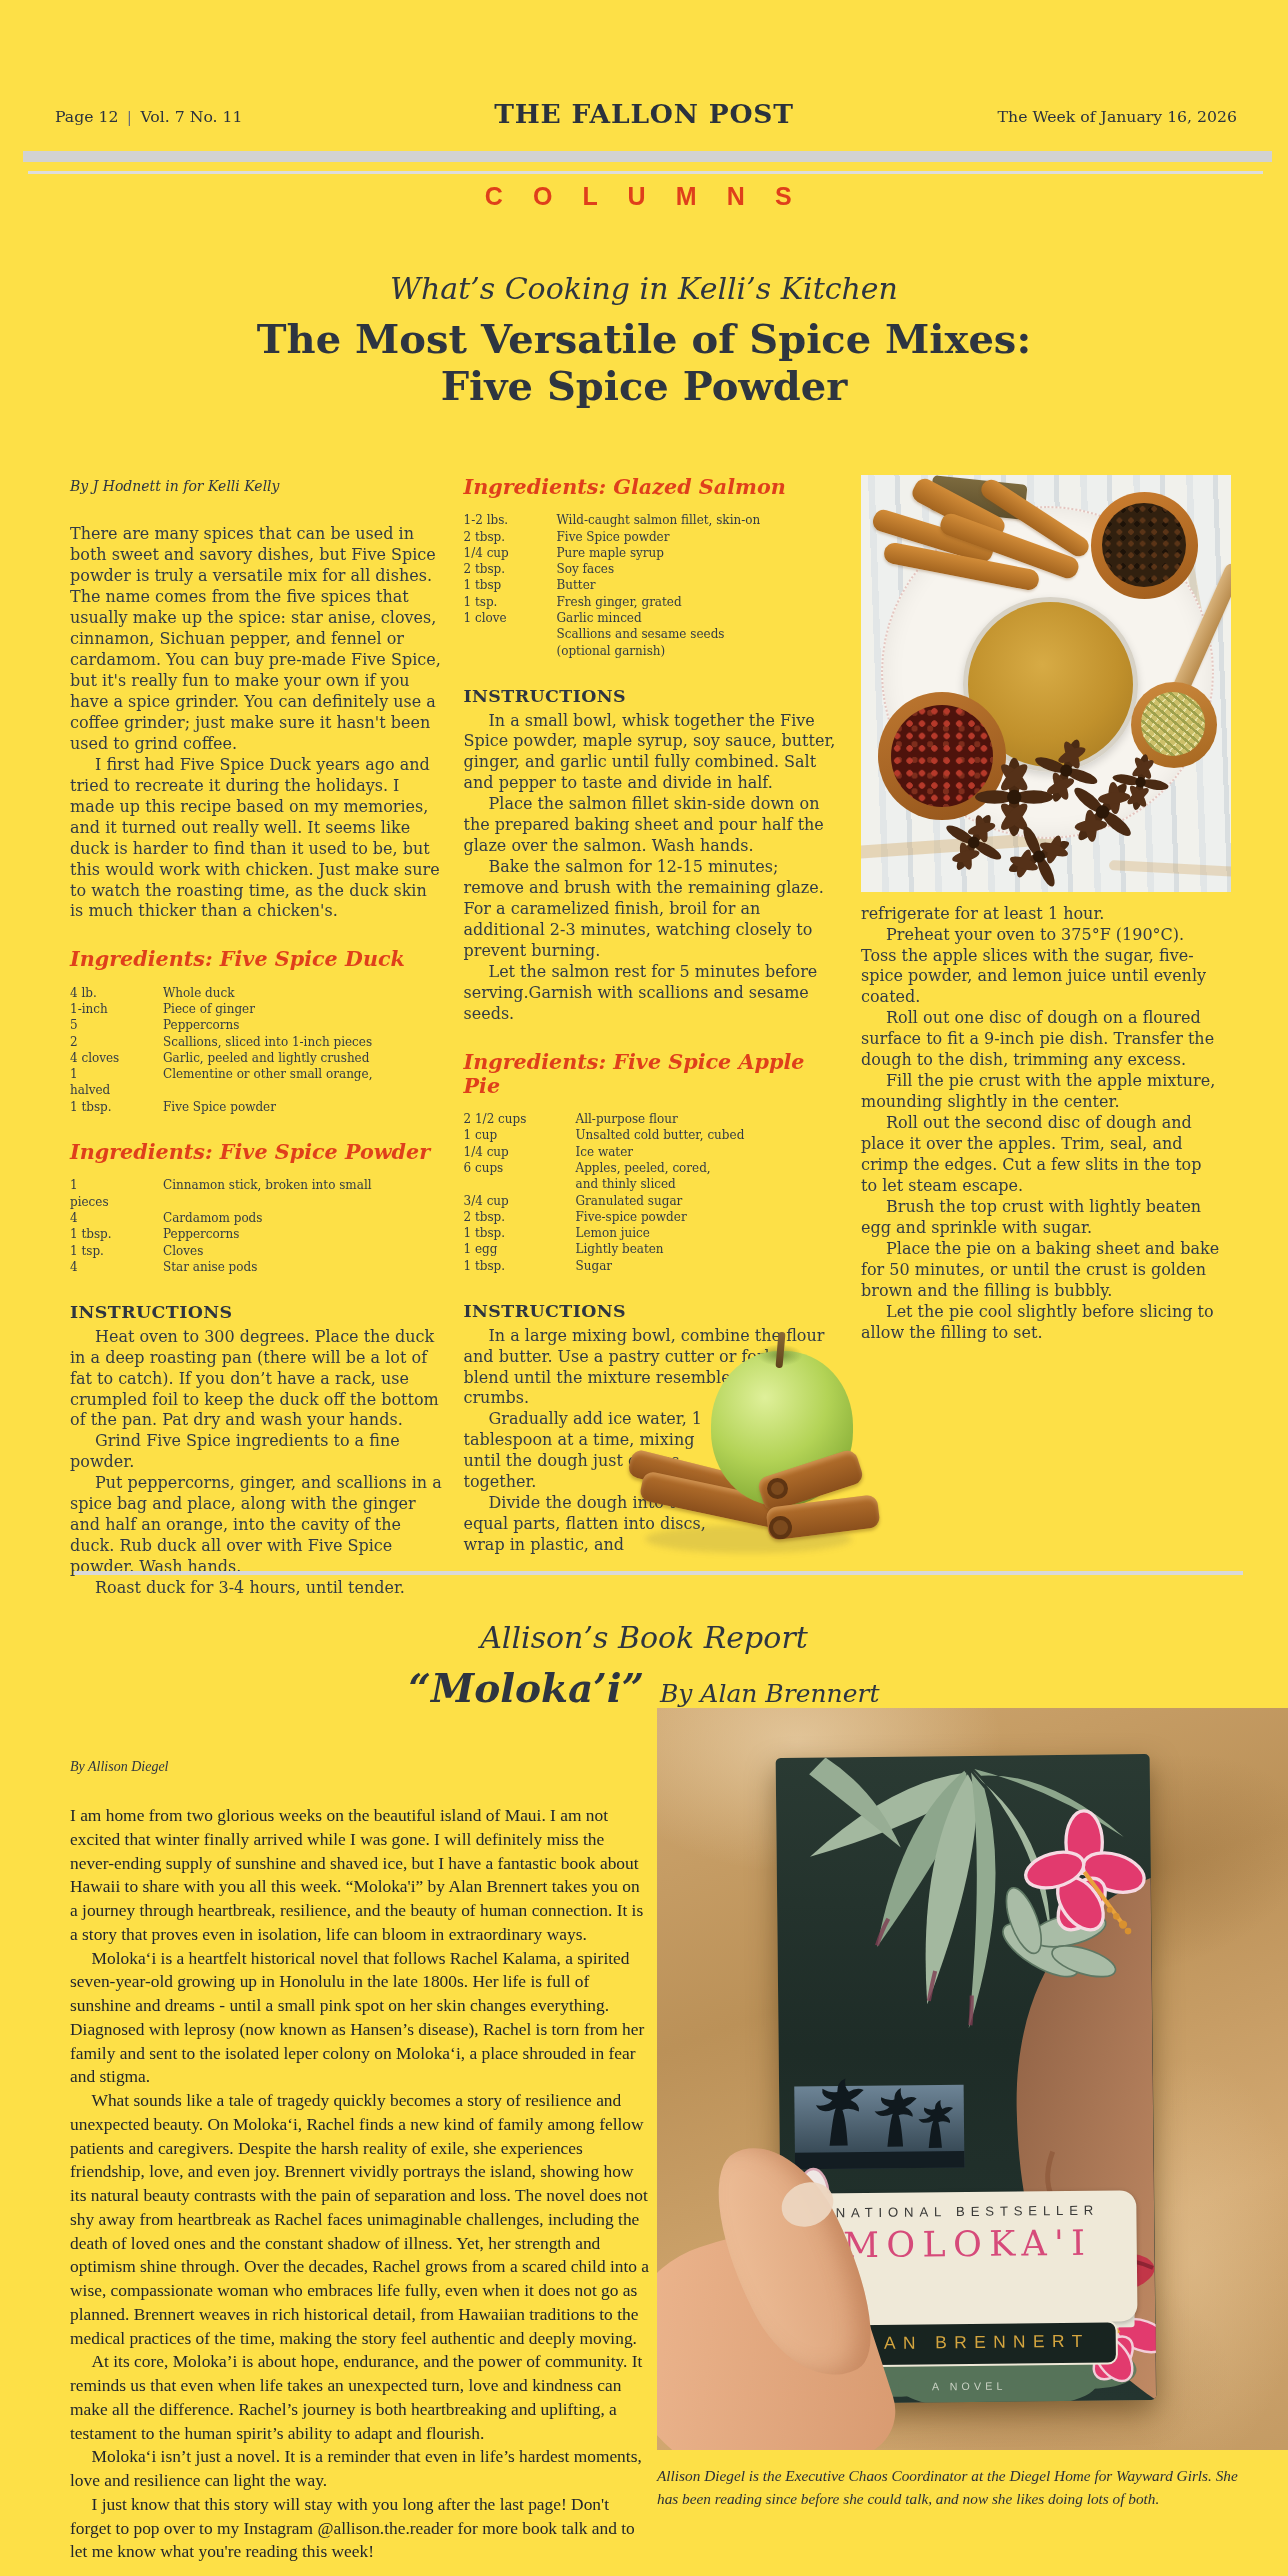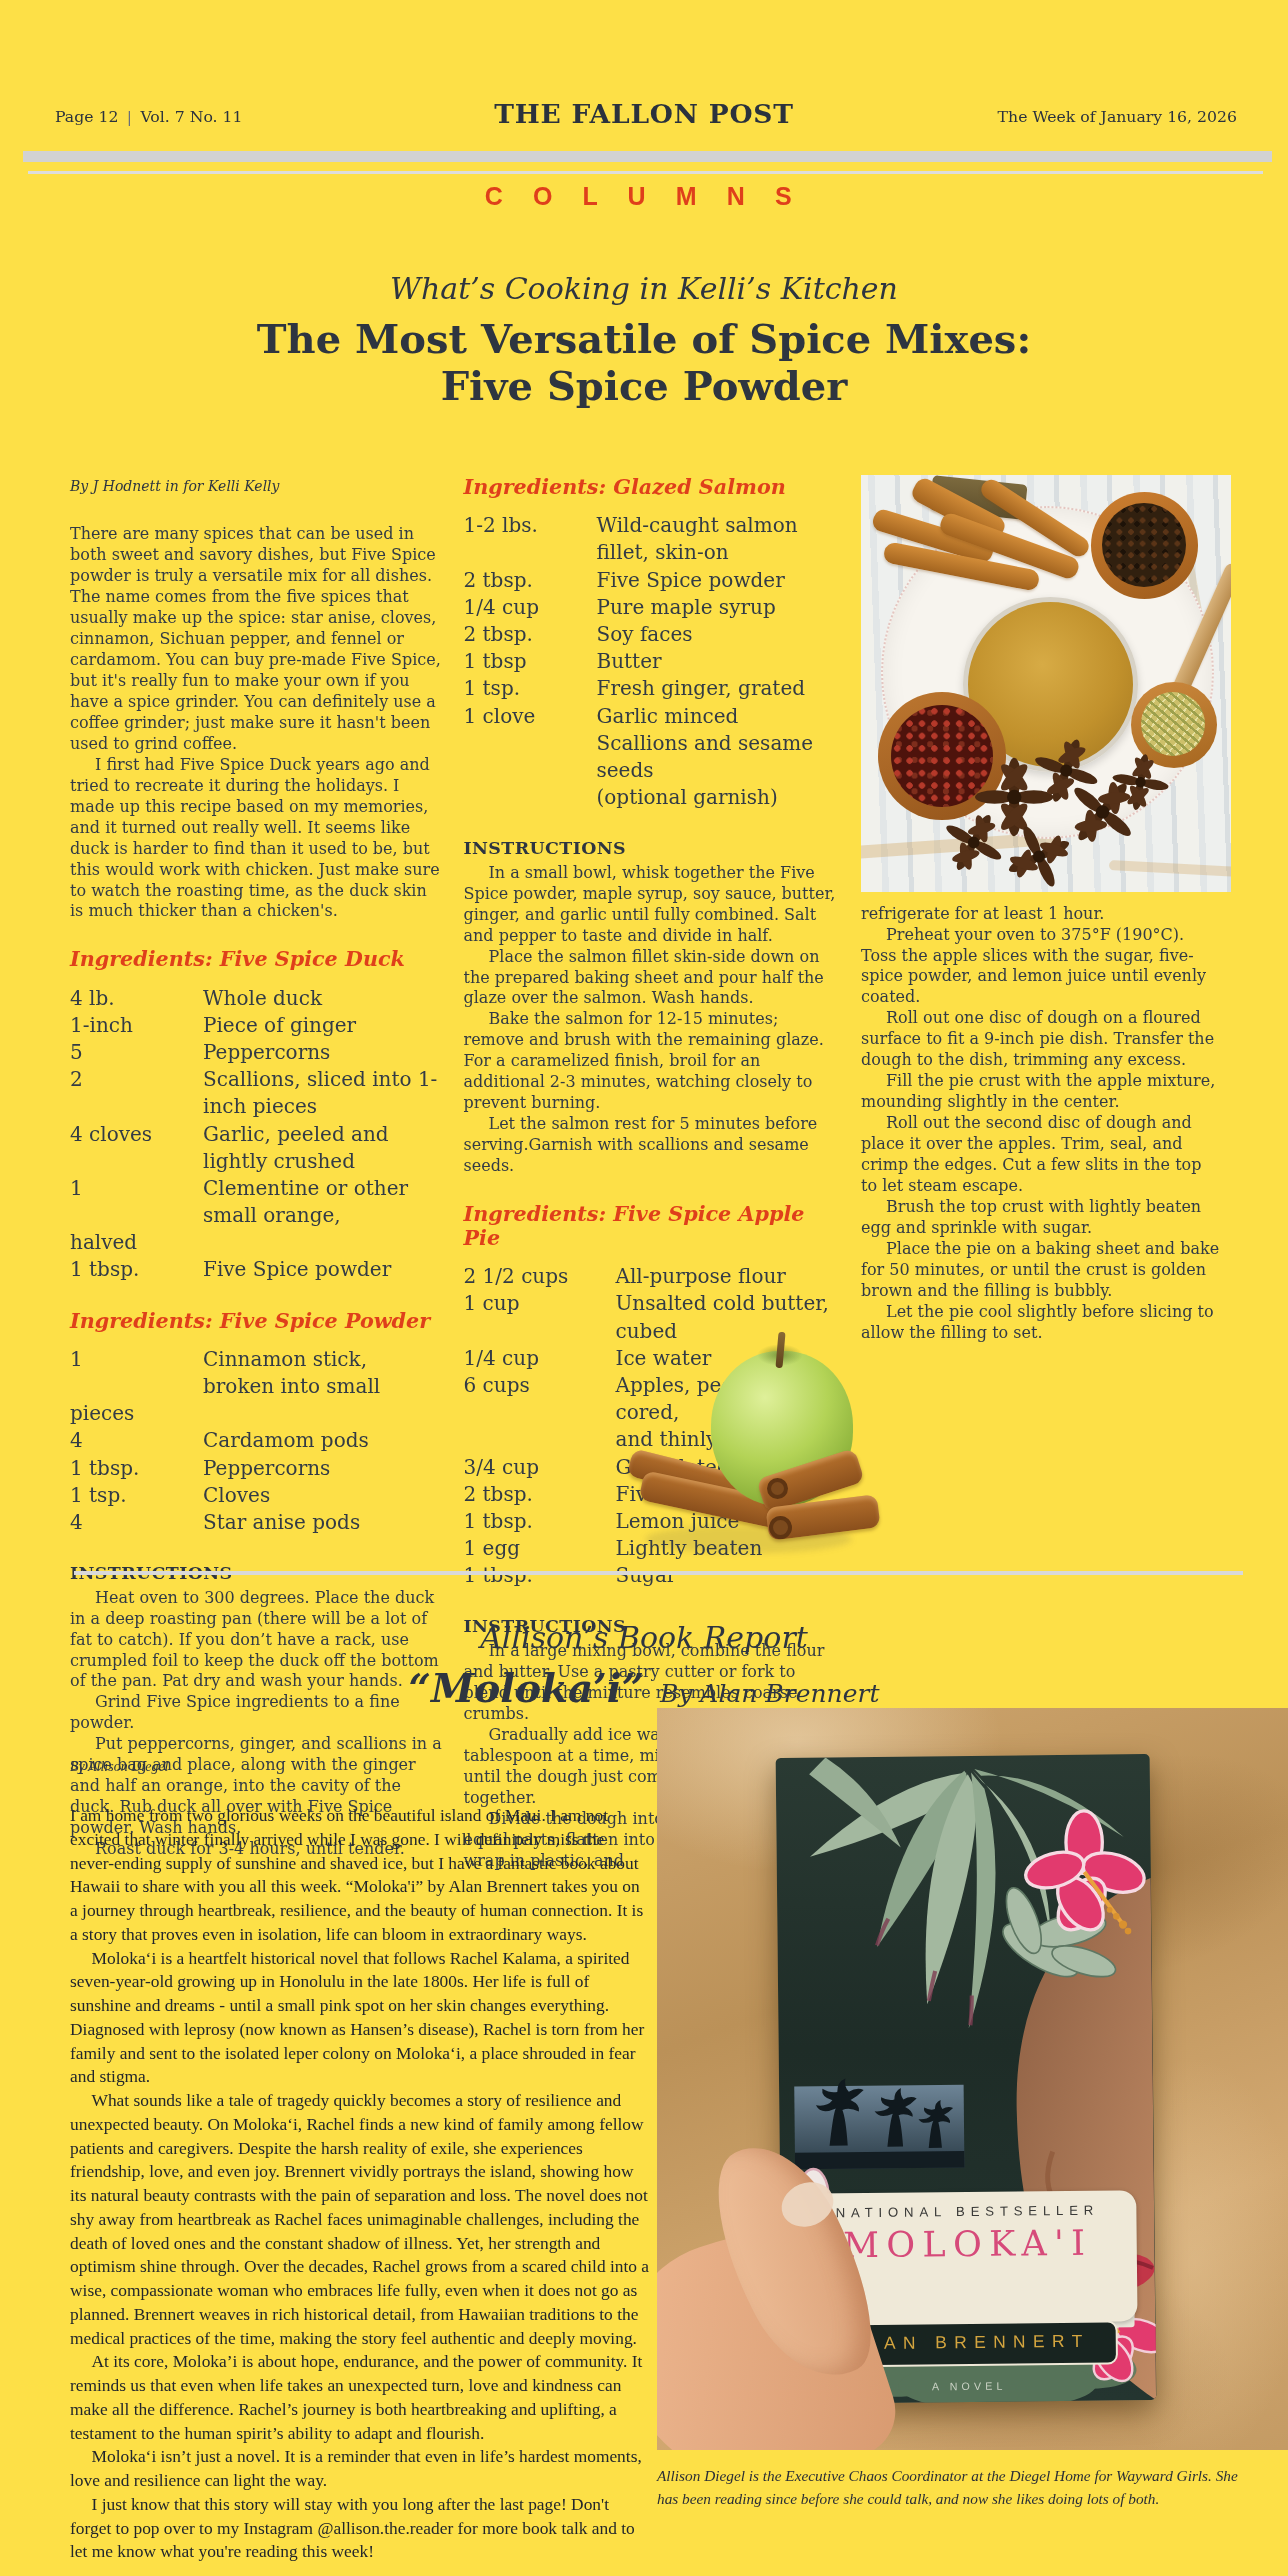--- a/index.html
+++ b/index.html
@@ -29,21 +29,21 @@
   .colA{width:372px;flex:none;}
   .colB{width:376px;flex:none;}
   .colC{width:360px;flex:none;}
   .byline{font-style:italic;font-size:14px;margin:3.3px 0 30px 0;color:#2e3540;}
   .bodyp{font-size:16px;line-height:1.31;margin:0;}
   .ind{text-indent:25px;}
   .narrow{width:263px;}
   .orange-h{font-size:20.7px;font-weight:bold;font-style:italic;color:#df3f1b;margin:25px 0 13.2px 0;}
   .orange-h.first{margin-top:0;}
   .instr-h{font-size:17.4px;font-weight:bold;letter-spacing:0.4px;margin:26.5px 0 5px 0;color:#2e3540;}
-  .ing-row{display:flex;font-size:20px;line-height:1.36;gap:40px;}
+  .ing-row{display:flex;font-size:12px;line-height:1.36;}
   .ing-amt{width:93px;flex:none;}
   .wide .ing-amt{width:112px;}
   .ing-name{flex:1;}
 
   
   .bio{font-style:italic;font-size:15.7px;line-height:1.33;text-align:center;margin-top:21.5px;color:#2e3540;}
 
   
   .photo-spices{position:relative;width:370px;height:417px;margin-bottom:11.6px;overflow:hidden;
     background:repeating-linear-gradient(88deg,#f1f1ec 0 21.5px,#e2e6e7 21.5px 28px,#eef0ee 28px 48px,#d9dee0 48px 53px);}

